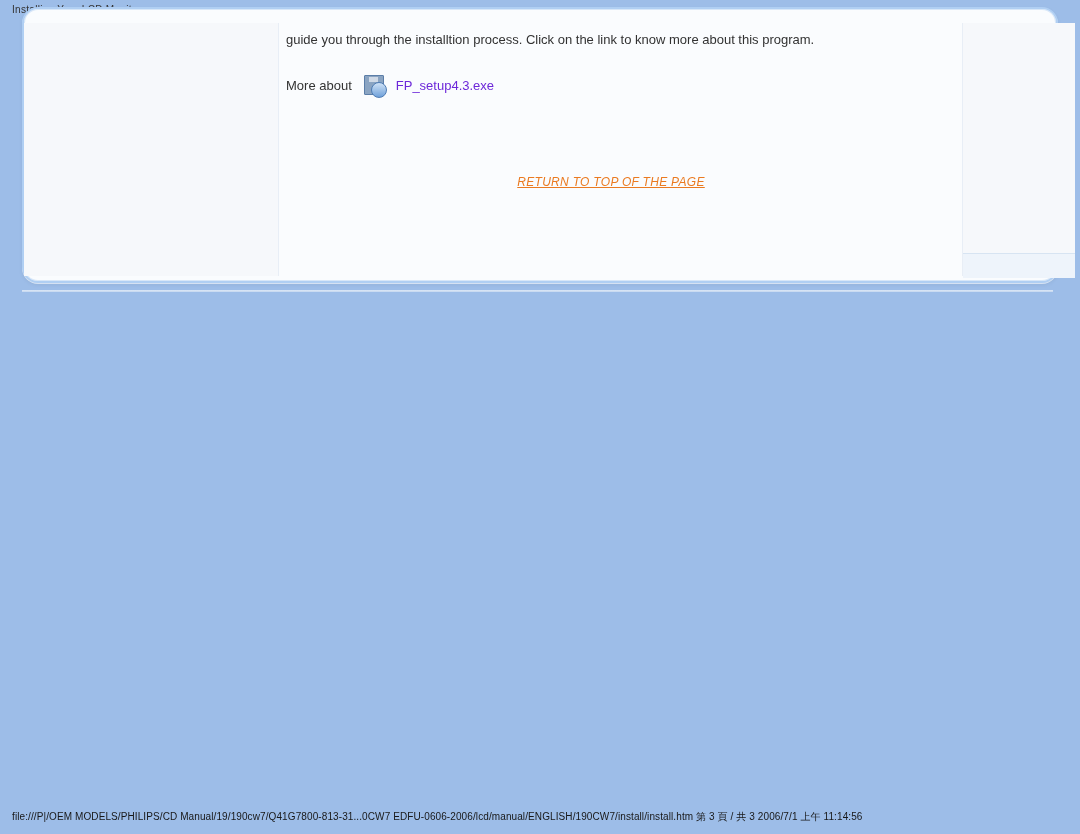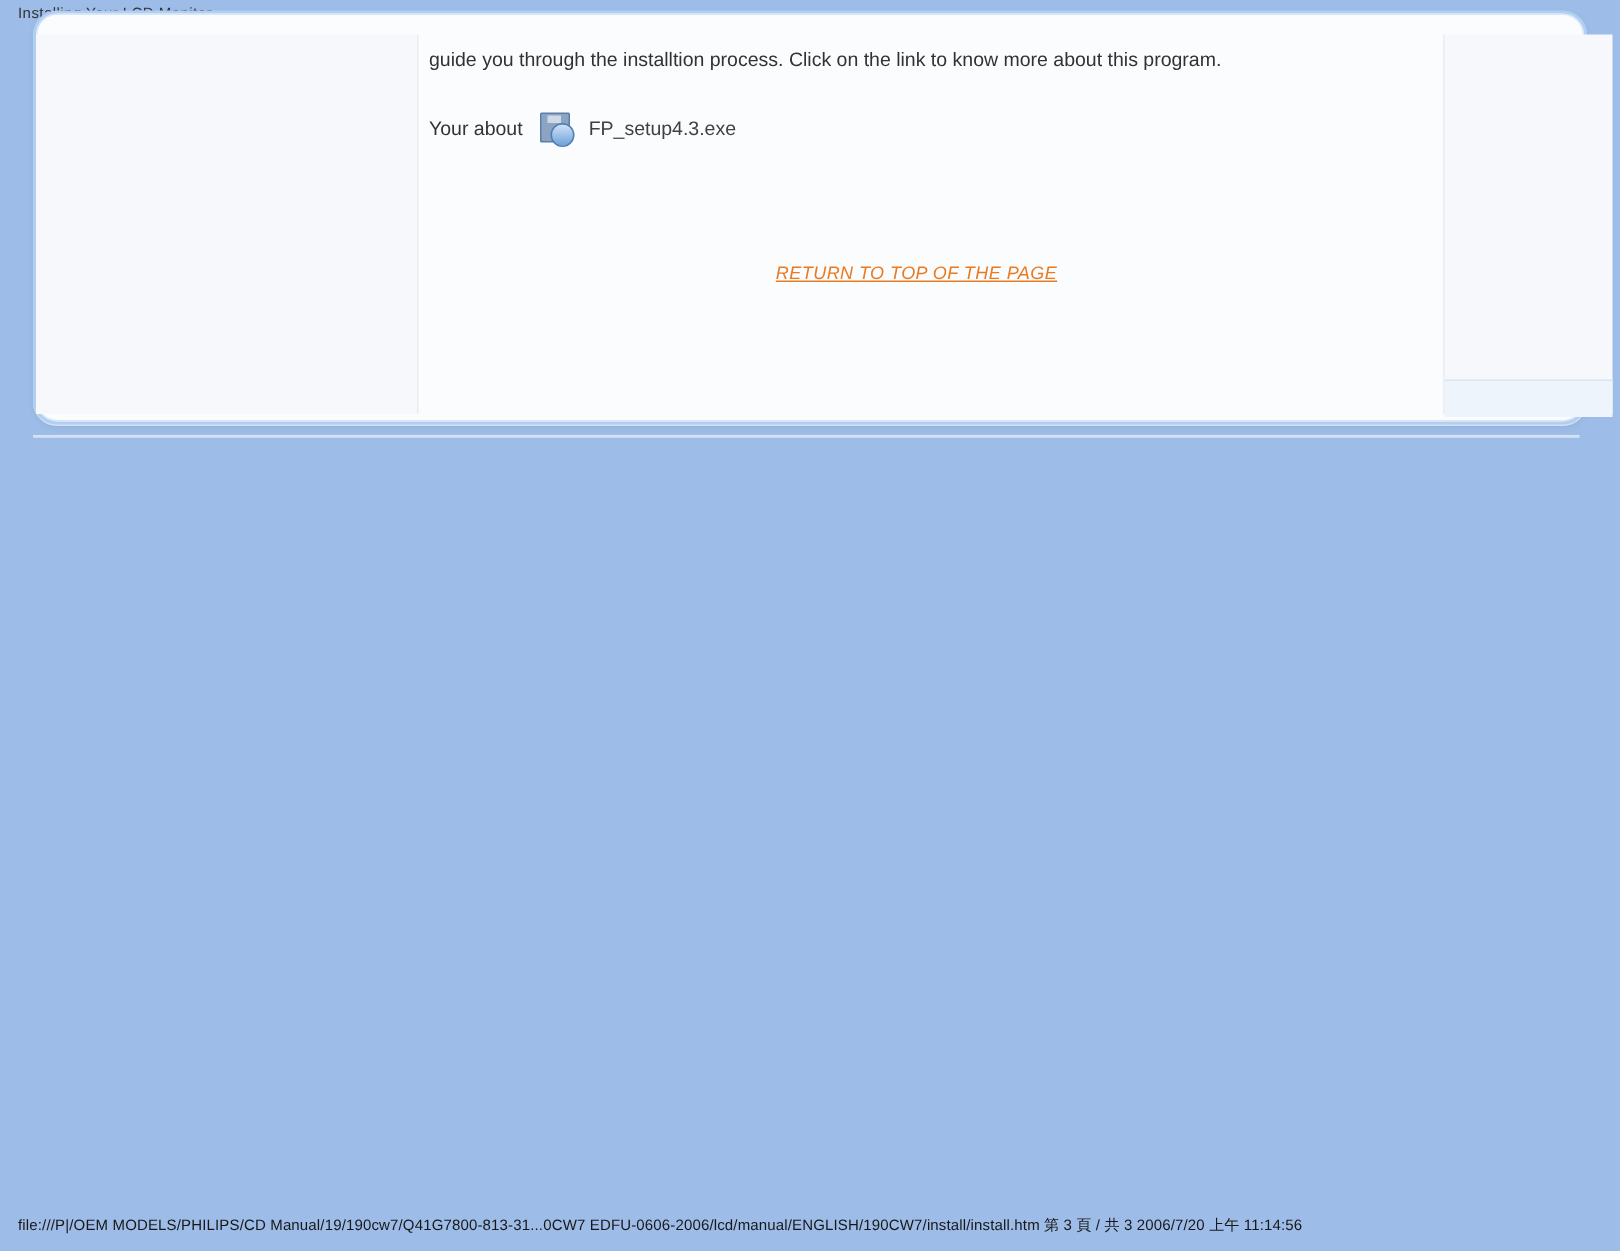--- a/index.html
+++ b/index.html
@@ -119,21 +119,21 @@
   }
   .exe-icon .globe{
     position:absolute;
     right:-1px;bottom:-1px;
     width:14px;height:14px;
     background:linear-gradient(#cfe2f6,#6fa1da);
     border-radius:50%;
     border:1px solid #4f7db5;
   }
   .link{
-    color:#404040;
+    color:#6d28d9;
     text-decoration:none;
   }
   .return-link{
     display:block;
     color:#ea7a20;
     text-align:center;
     letter-spacing:.3px;
     font-size:12px;
     position:absolute;
     top:144px;
@@ -172,27 +172,27 @@
   <div class="panel"></div>
 
   <div class="sidenav"></div>
   <div class="rightcol"></div>
   <div class="right-tab"></div>
 
   <div class="main">
     <p class="para">guide you through the installtion process. Click on the link to know more about this program.</p>
 
     <div class="more-line">
-      <span class="more-label">Your about</span>
+      <span class="more-label">More about</span>
       <span class="exe-icon">
         <span class="floppy"></span>
         <span class="globe"></span>
       </span>
       <a href="#" class="link">FP_setup4.3.exe</a>
     </div>
 
     <a href="#" class="return-link">RETURN TO TOP OF THE PAGE</a>
   </div>
 
   <div class="hline"></div>
 
-  <div class="footer">file:///P|/OEM MODELS/PHILIPS/CD Manual/19/190cw7/Q41G7800-813-31...0CW7 EDFU-0606-2006/lcd/manual/ENGLISH/190CW7/install/install.htm 第 3 頁 / 共 3 2006/7/20 上午 11:14:56</div>
+  <div class="footer">file:///P|/OEM MODELS/PHILIPS/CD Manual/19/190cw7/Q41G7800-813-31...0CW7 EDFU-0606-2006/lcd/manual/ENGLISH/190CW7/install/install.htm 第 3 頁 / 共 3 2006/7/1 上午 11:14:56</div>
 </div>
 
 </body></html>

